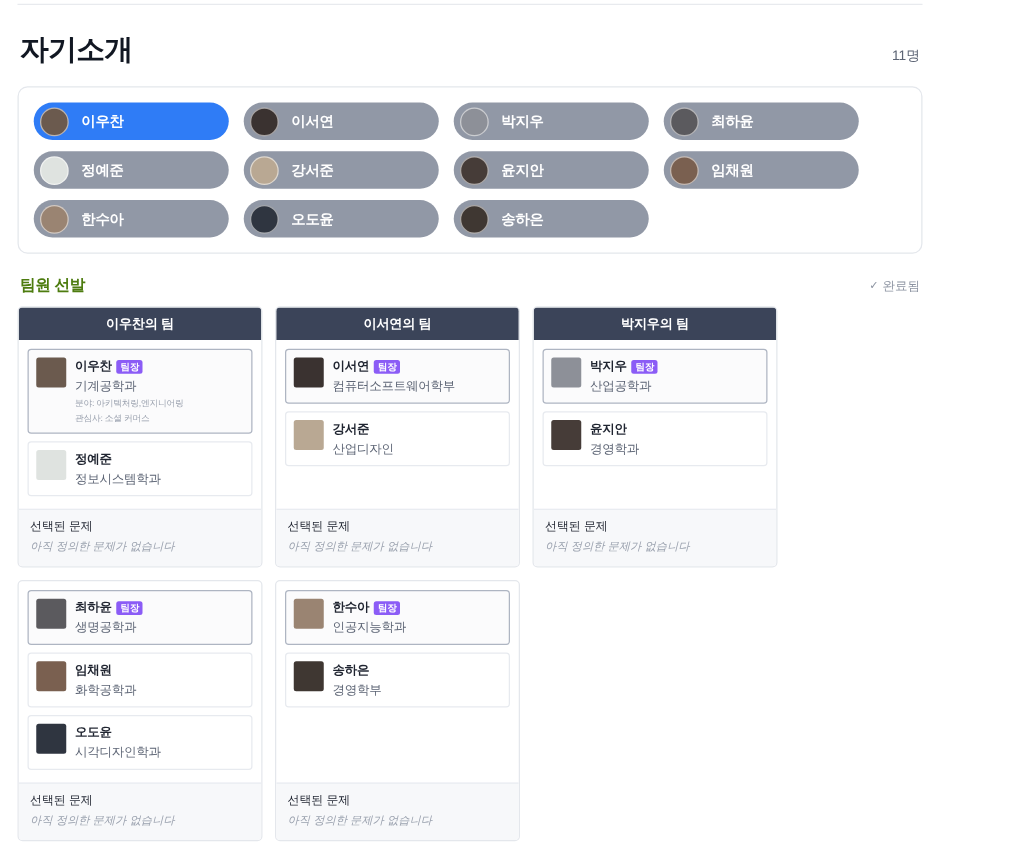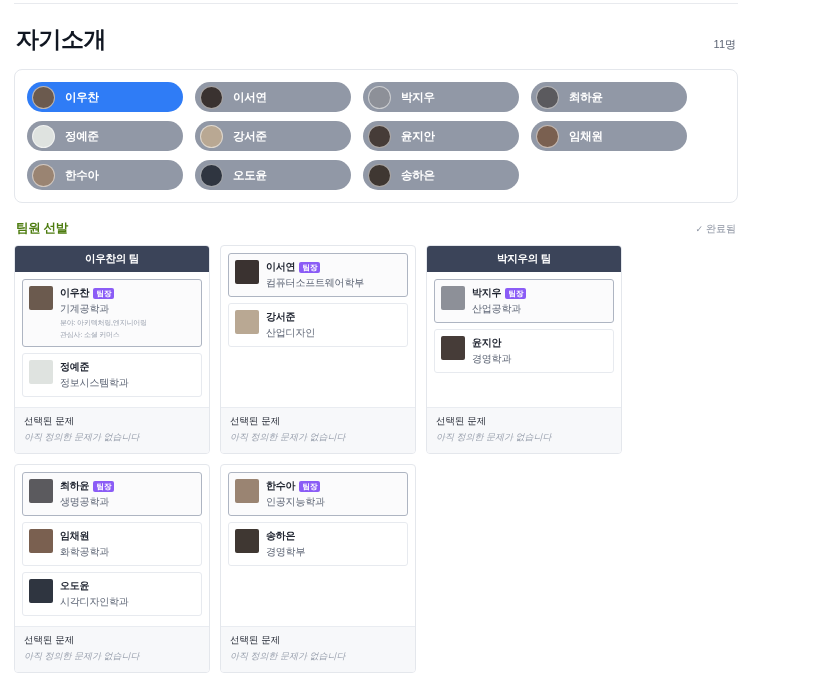--- a/index.html
+++ b/index.html
@@ -190,20 +190,21 @@
               <div class="mrow-major">정보시스템학과</div>
             </div>
           </div>
         </div>
         <div class="sel-box">
           <div class="sel-label">선택된 문제</div>
           <div class="sel-empty">아직 정의한 문제가 없습니다</div>
         </div>
       </div>
       <div class="team-card tall">
+        <div class="team-hd">이서연의 팀</div>
         <div class="team-body">
           <div class="mrow leader">
             <div class="mrow-av" style="background: rgb(58, 50, 48);"></div>
             <div class="mrow-txt">
               <div class="mrow-top">
                 <span class="mrow-name">이서연</span>
                 <span class="lead-badge">팀장</span>
               </div>
               <div class="mrow-major">컴퓨터소프트웨어학부</div>
             </div>

